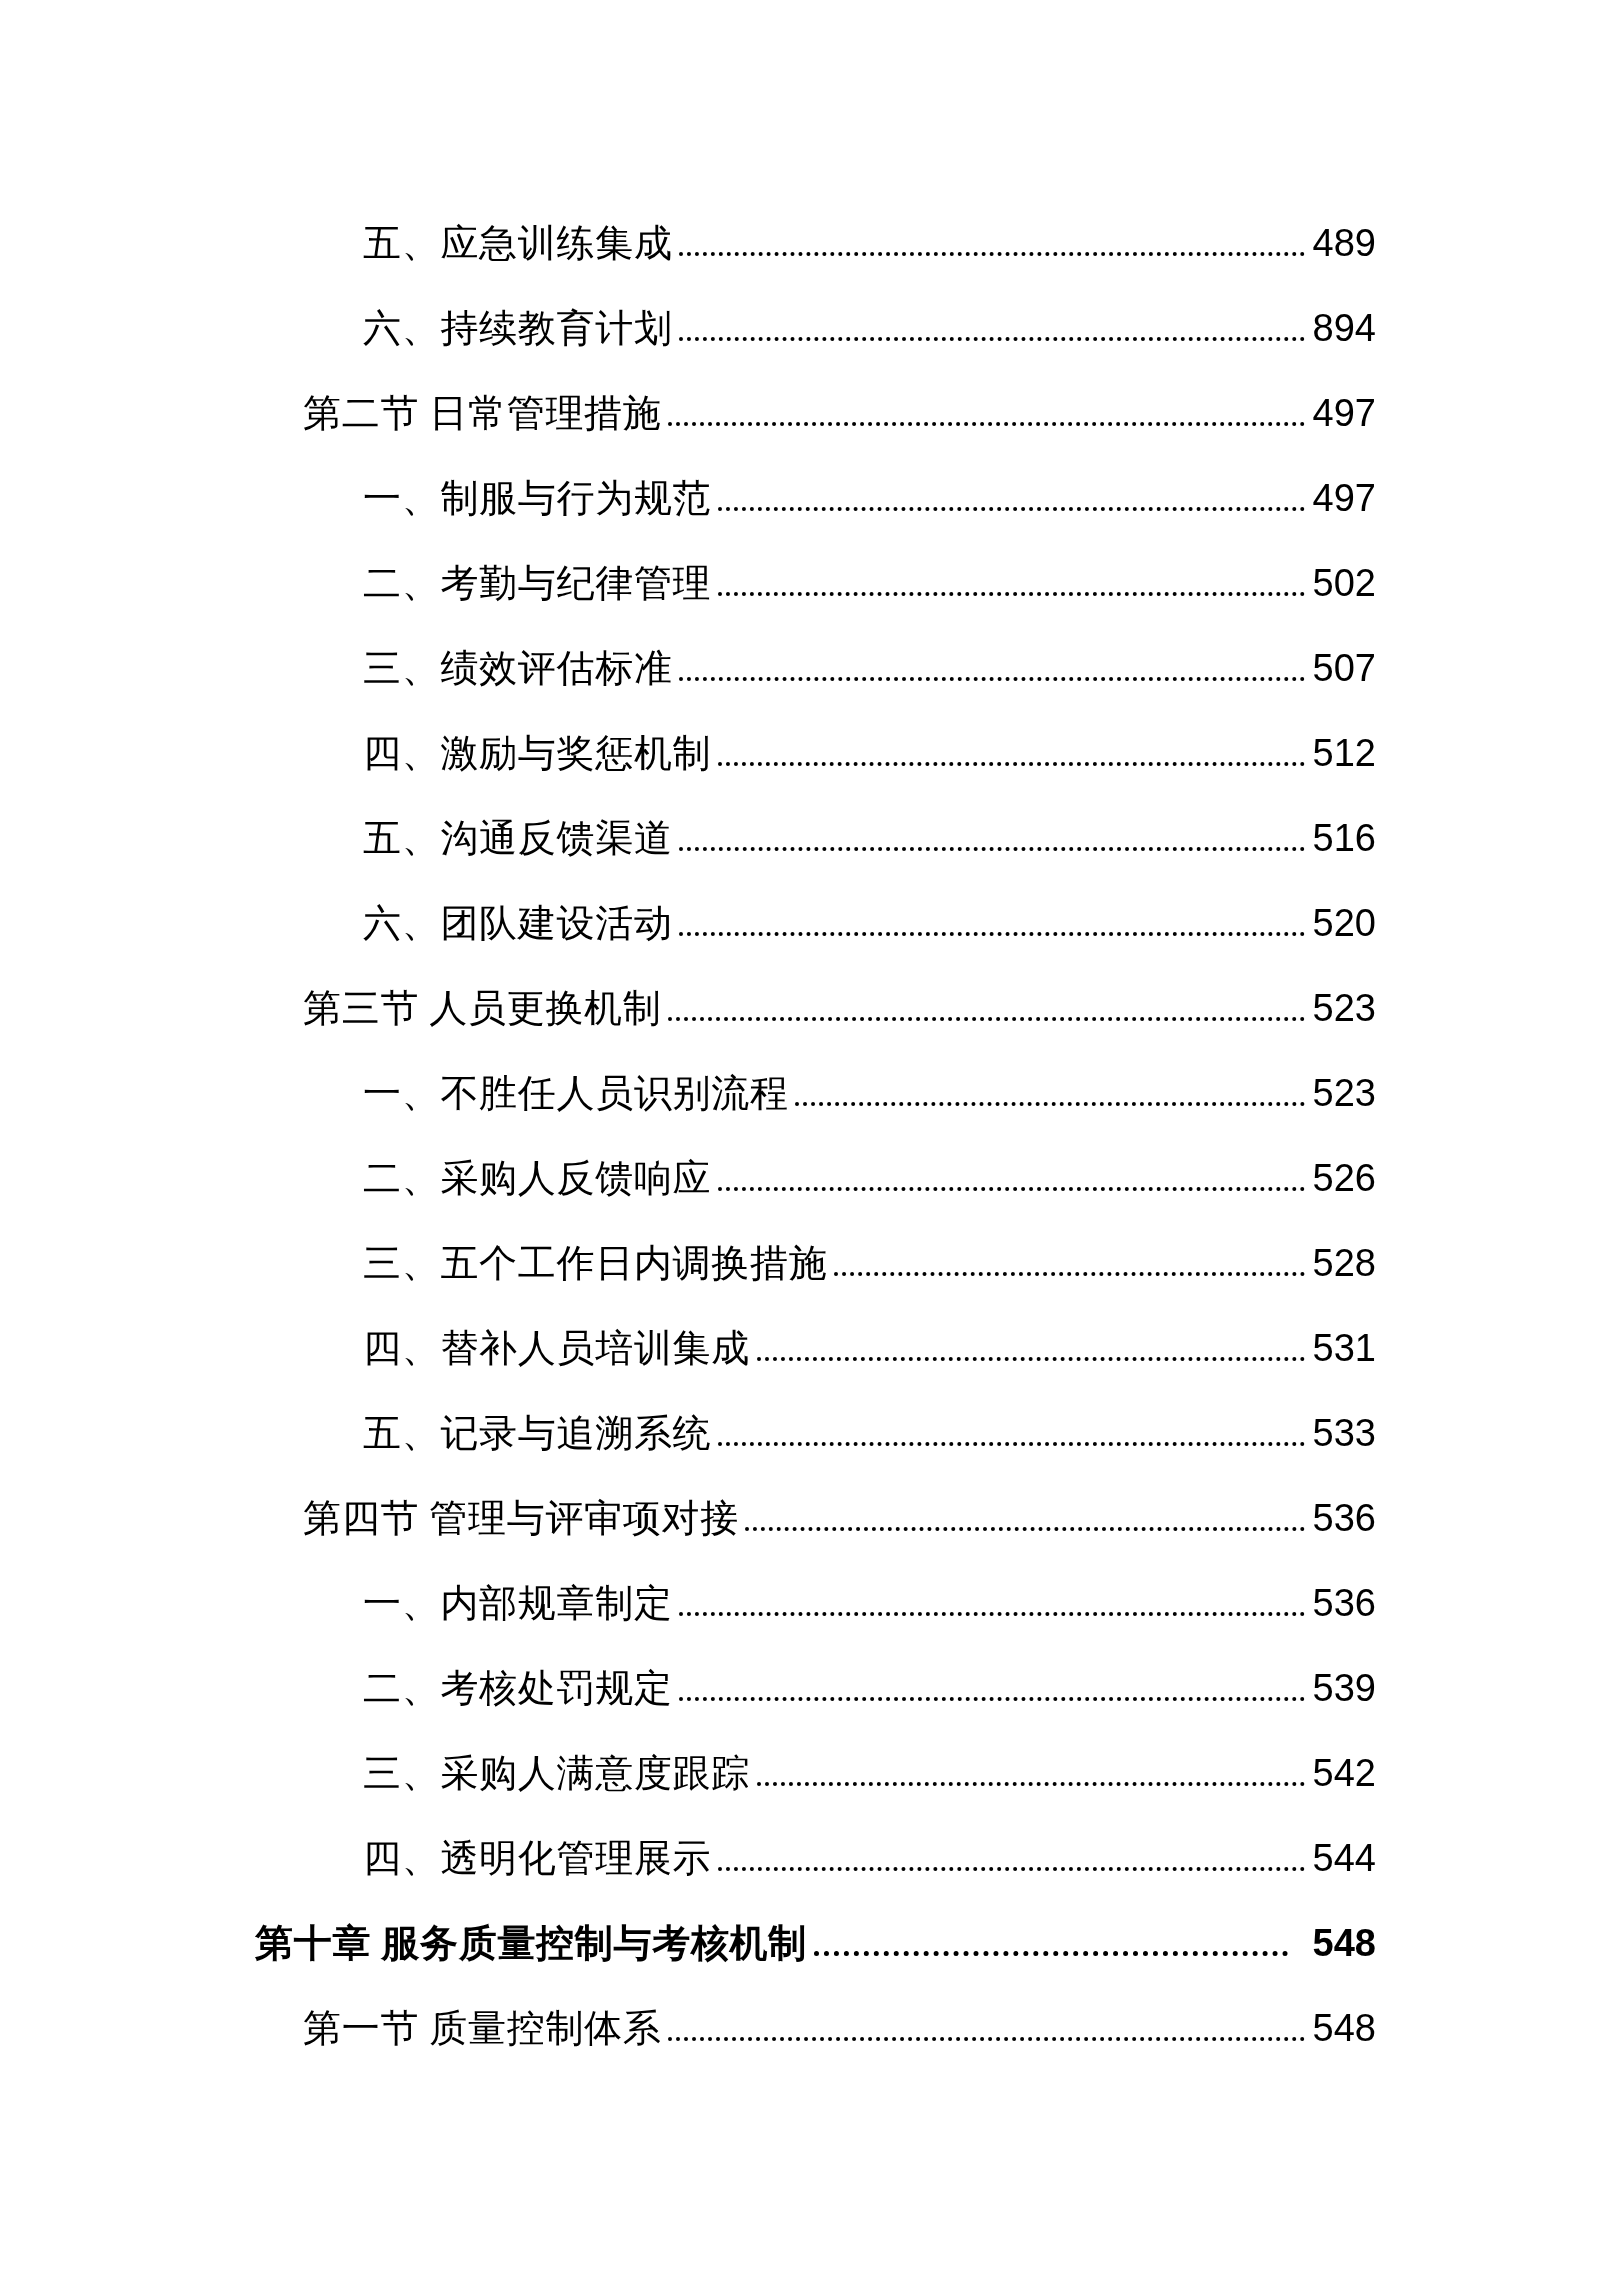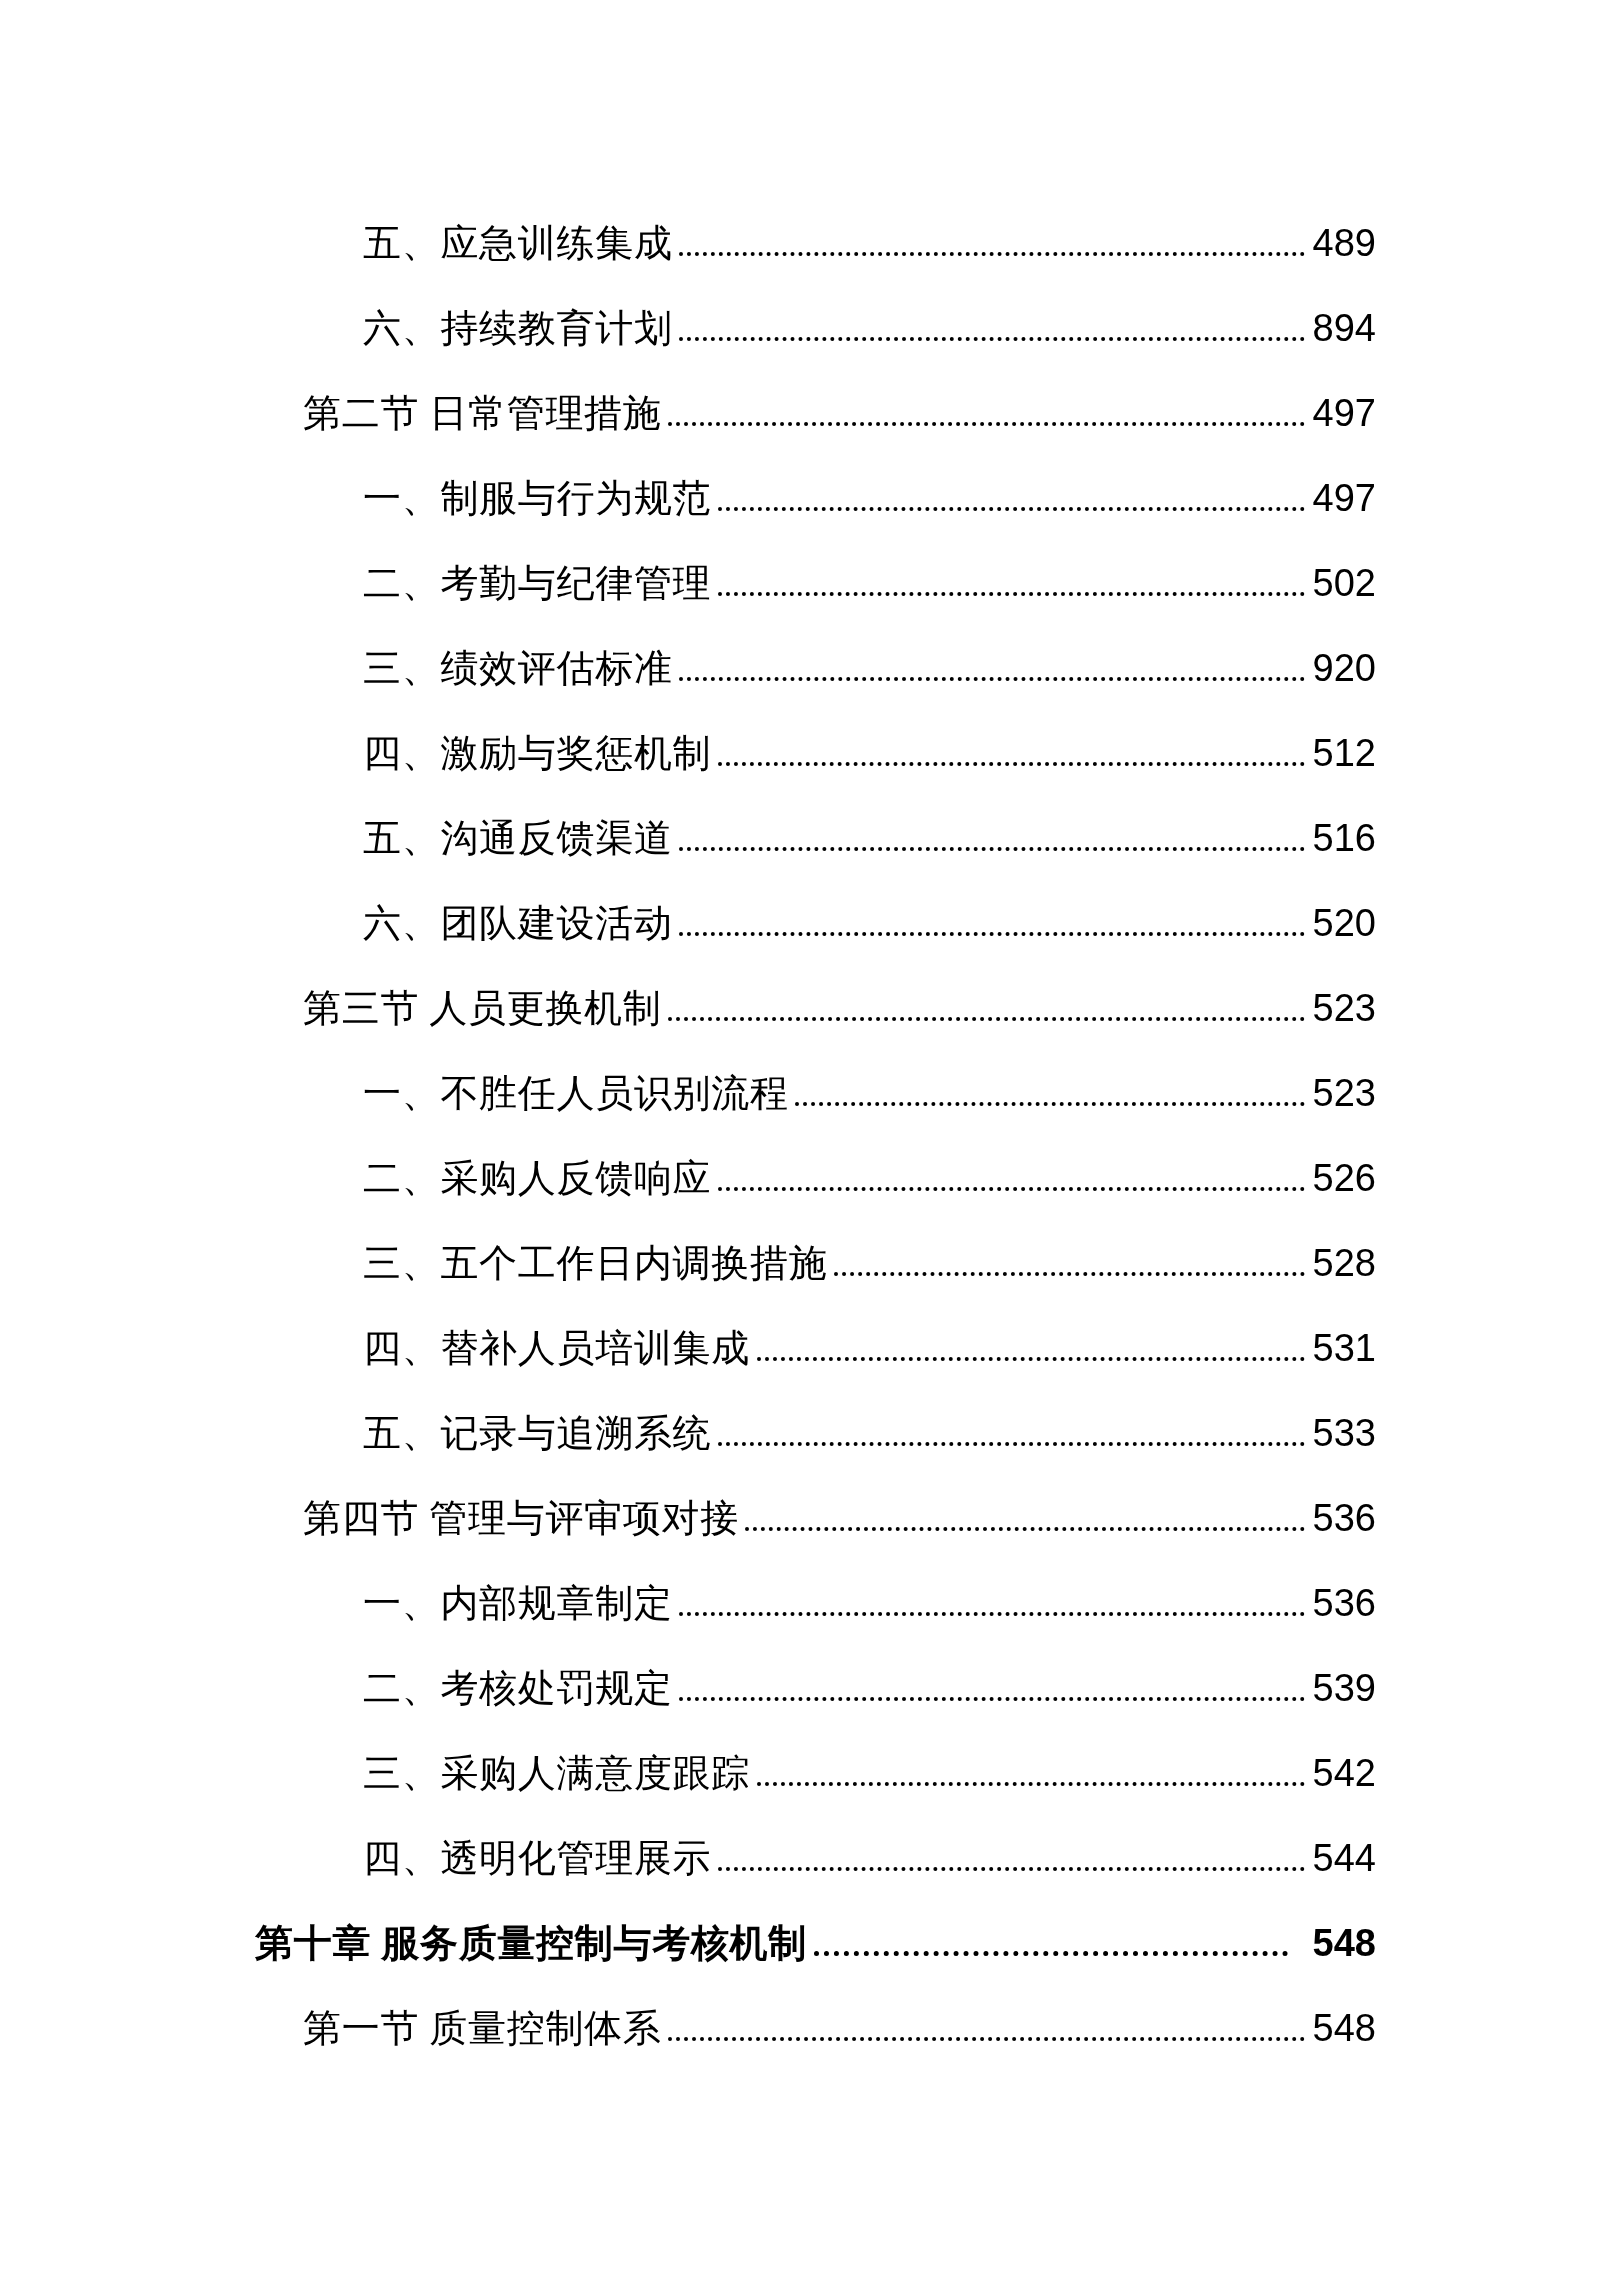--- a/index.html
+++ b/index.html
@@ -87,21 +87,21 @@
 
   <div class="toc-row lvl3">
     <span class="title">二、考勤与纪律管理</span>
     <span class="leader"></span>
     <span class="pagenum">502</span>
   </div>
 
   <div class="toc-row lvl3">
     <span class="title">三、绩效评估标准</span>
     <span class="leader"></span>
-    <span class="pagenum">920</span>
+    <span class="pagenum">507</span>
   </div>
 
   <div class="toc-row lvl3">
     <span class="title">四、激励与奖惩机制</span>
     <span class="leader"></span>
     <span class="pagenum">512</span>
   </div>
 
   <div class="toc-row lvl3">
     <span class="title">五、沟通反馈渠道</span>

